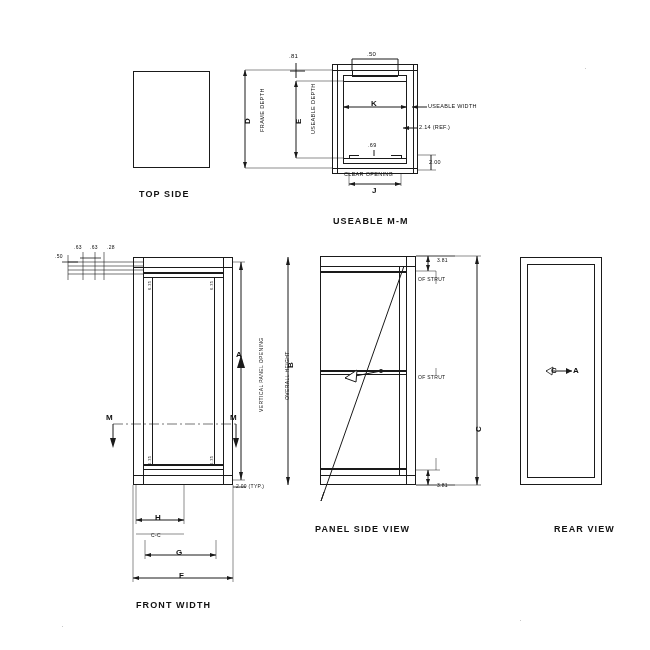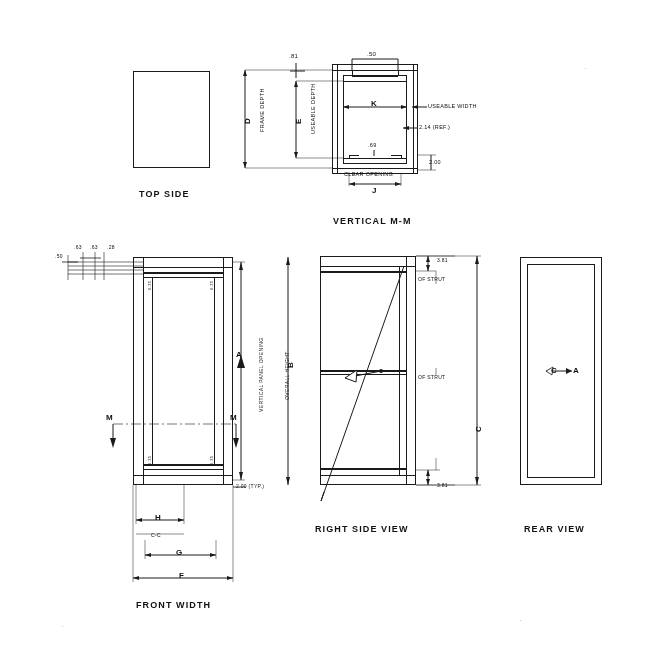--- a/index.html
+++ b/index.html
@@ -163,21 +163,21 @@
   <div class="lbl" style="left:344px; top:172px;">CLEAR OPENING</div>
 
   <div class="rot" style="left:260px; top:132px; transform: rotate(-90deg);">FRAME  DEPTH</div>
   <div class="rot" style="left:311px; top:134px; transform: rotate(-90deg);">USEABLE  DEPTH</div>
 
   <div class="bigletter r" style="left:243px; top:124px;">D</div>
   <div class="bigletter r" style="left:294px; top:124px;">E</div>
   <div class="bigletter" style="left:371px; top:99px;">K</div>
   <div class="bigletter" style="left:372px; top:186px;">J</div>
 
-  <div class="vtitle" style="left:333px; top:216px;">VERTICAL  M-M</div>
+  <div class="vtitle" style="left:333px; top:216px;">USEABLE  M-M</div>
 
   <div class="box" style="left:133px; top:257px; width:100px; height:228px;"></div>
   <div class="ln v" style="left:143px; top:257px; height:228px;"></div>
   <div class="ln v" style="left:223px; top:257px; height:228px;"></div>
   <div class="ln h" style="left:133px; top:267px; width:100px;"></div>
   <div class="ln h" style="left:133px; top:475px; width:100px;"></div>
 
   <div class="ln h" style="left:143px; top:272px; width:80px; height:2px;"></div>
   <div class="ln h" style="left:143px; top:277px; width:80px;"></div>
   <div class="ln h" style="left:143px; top:464px; width:80px; height:2px;"></div>
@@ -309,28 +309,28 @@
     <line x1="416" y1="256" x2="481" y2="256" stroke="#1a1a1a" stroke-width="0.5"></line>
     <line x1="416" y1="485" x2="481" y2="485" stroke="#1a1a1a" stroke-width="0.5"></line>
   </svg>
 
   <div class="lbl sm" style="left:437px; top:258px;">3.81</div>
   <div class="lbl sm" style="left:418px; top:277px;">OF STRUT</div>
   <div class="lbl sm" style="left:418px; top:375px;">OF STRUT</div>
   <div class="lbl sm" style="left:437px; top:483px;">3.81</div>
   <div class="bigletter r" style="left:474px; top:432px;">C</div>
 
-  <div class="vtitle" style="left:315px; top:524px;">RIGHT SIDE VIEW</div>
+  <div class="vtitle" style="left:315px; top:524px;">PANEL SIDE VIEW</div>
 
   <div class="box" style="left:520px; top:257px; width:82px; height:228px;"></div>
   <div class="box" style="left:527px; top:264px; width:68px; height:214px;"></div>
 
   <svg class="ov">
     <line x1="546" y1="371" x2="572" y2="371" stroke="#1a1a1a" stroke-width="1"></line>
     <polygon points="546,371 553,367 552,375" fill="#ffffff" stroke="#1a1a1a" stroke-width="0.8"></polygon>
     <polygon points="572,371 566,368 566,374" fill="#1a1a1a"></polygon>
   </svg>
   <div class="bigletter" style="left:551px; top:366px;">C</div>
   <div class="bigletter" style="left:573px; top:366px;">A</div>
 
-  <div class="vtitle" style="left:524px; top:524px;">REAR VIEW</div>
+  <div class="vtitle" style="left:554px; top:524px;">REAR VIEW</div>
 
 </div>
 
 </body></html>

